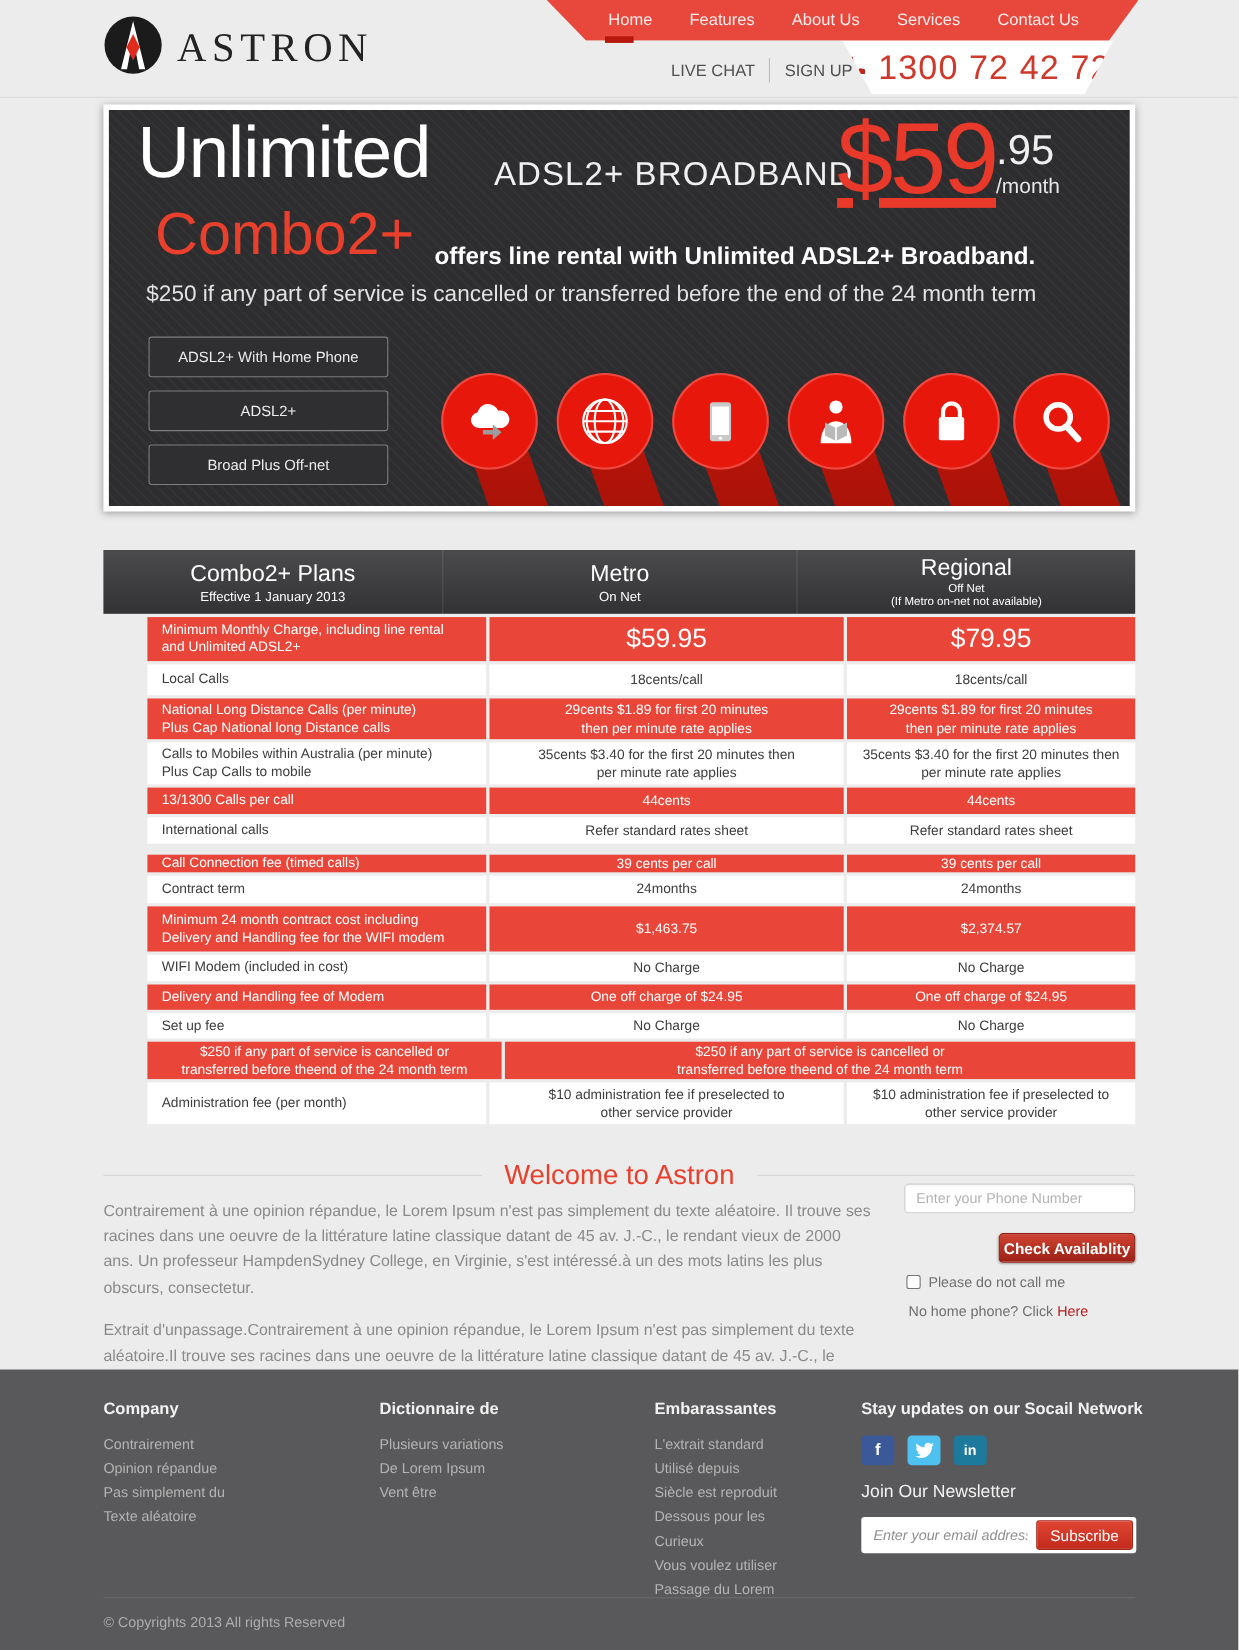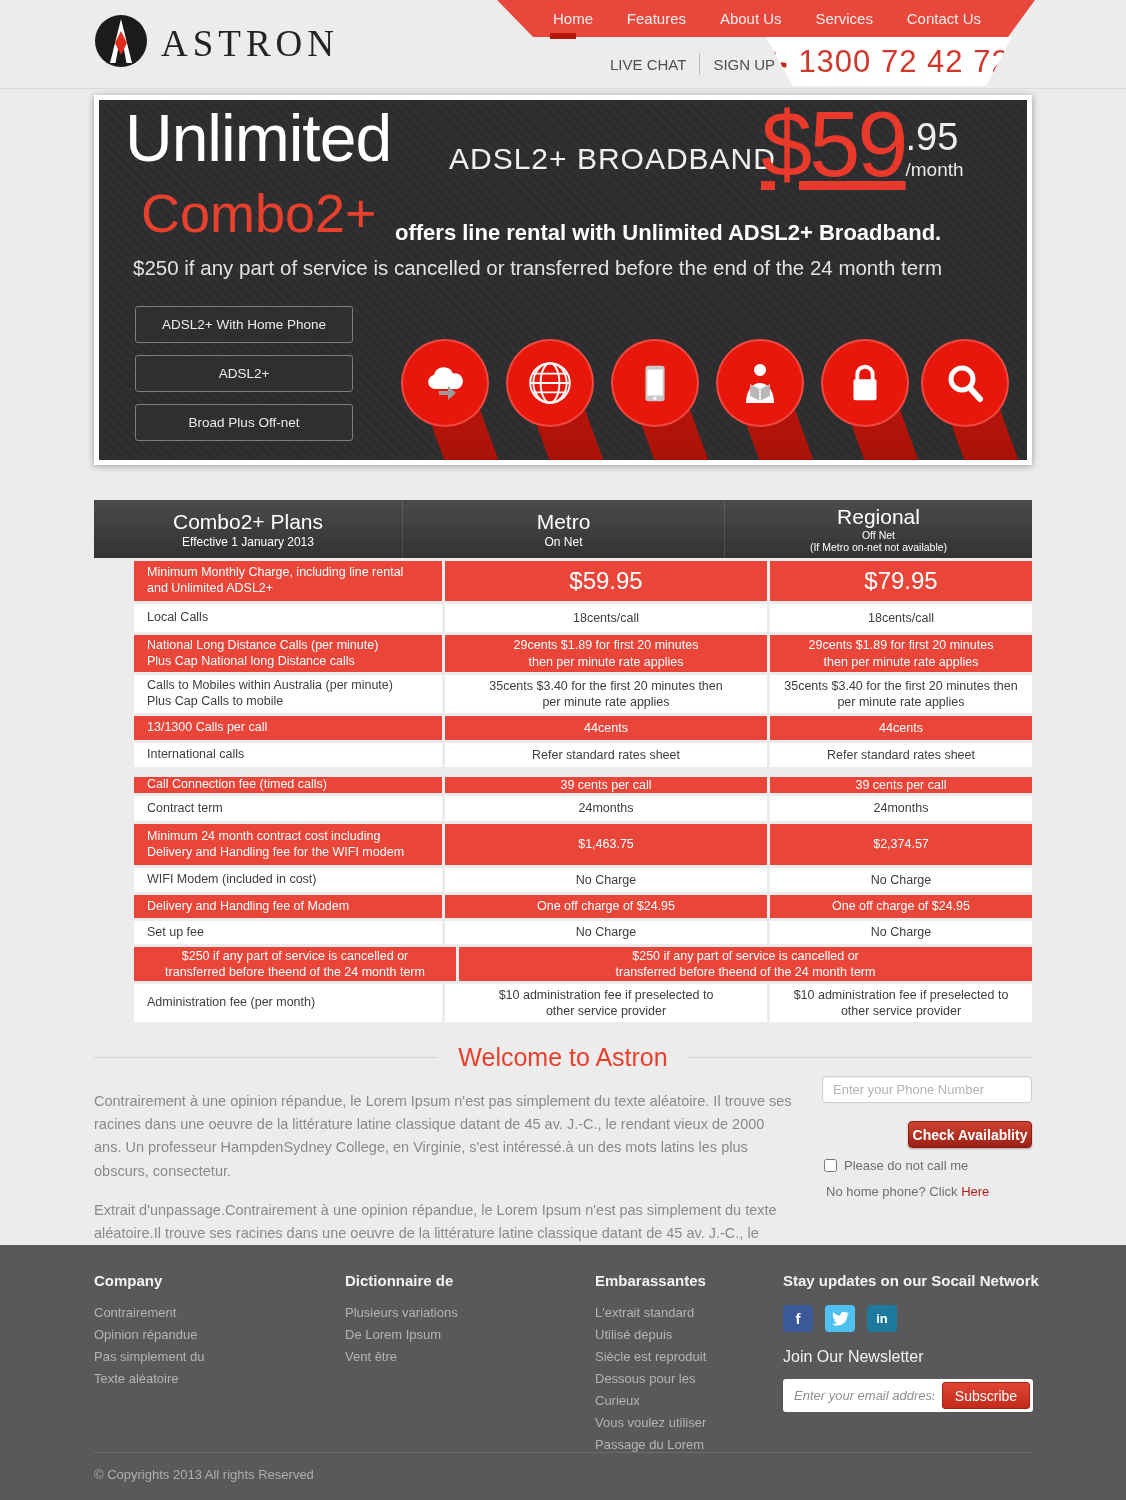--- a/index.html
+++ b/index.html
@@ -59,21 +59,21 @@
   .prow .cell { display:flex; flex-direction:column; justify-content:center; white-space:pre-line; }
   .prow .lab { padding-left:13px; text-align:left; font-size:12.5px; line-height:1.25; }
   .prow .val { text-align:center; font-size:12.5px; line-height:1.3; align-items:center; }
   .r-red .cell { background:#e94538; color:#fff; }
   .r-white .cell { background:#ffffff; color:#3d3d3d; }
   .big-val { font-size:24px !important; }
 
   
   .welcome-head { position:absolute; left:94px; top:1040px; width:938px; display:flex; align-items:center; }
   .welcome-head .line { flex:1; height:1px; background:#d6d5d5; }
-  .welcome-title { margin:3px 20px; font-size:25px; font-weight:300; color:#e8402c; }
+  .welcome-title { margin:14px 20px; font-size:25px; font-weight:300; color:#e8402c; }
   .w-paras { position:absolute; left:94px; top:1090px; width:700px; color:#8a8a8a; font-size:14.5px; line-height:1.6; }
   .w-paras p + p { margin-top:16px; }
   .phone-input { position:absolute; left:822px; top:1076px; width:210px; height:27px; border:1px solid #cfcfcf; border-radius:4px;
                  padding:0 10px; font-size:13px; color:#555; background:#fff; box-shadow:inset 0 1px 2px rgba(0,0,0,.07);
                  font-family:"Liberation Sans", sans-serif; }
   .phone-input::placeholder { color:#b3b3b3; }
   .check-btn { position:absolute; left:908px; top:1121px; width:124px; height:27px; border:1px solid #8e1d12; border-radius:4px;
                background:linear-gradient(180deg,#cf4331,#9c2015); color:#fff; font-weight:bold; font-size:14px; cursor:pointer;
                box-shadow:0 1px 2px rgba(0,0,0,.3); font-family:"Liberation Sans", sans-serif; }
   .dnc-row { position:absolute; left:824px; top:1158px; display:flex; align-items:center; gap:7px; color:#6f6f6f; font-size:13px; }

